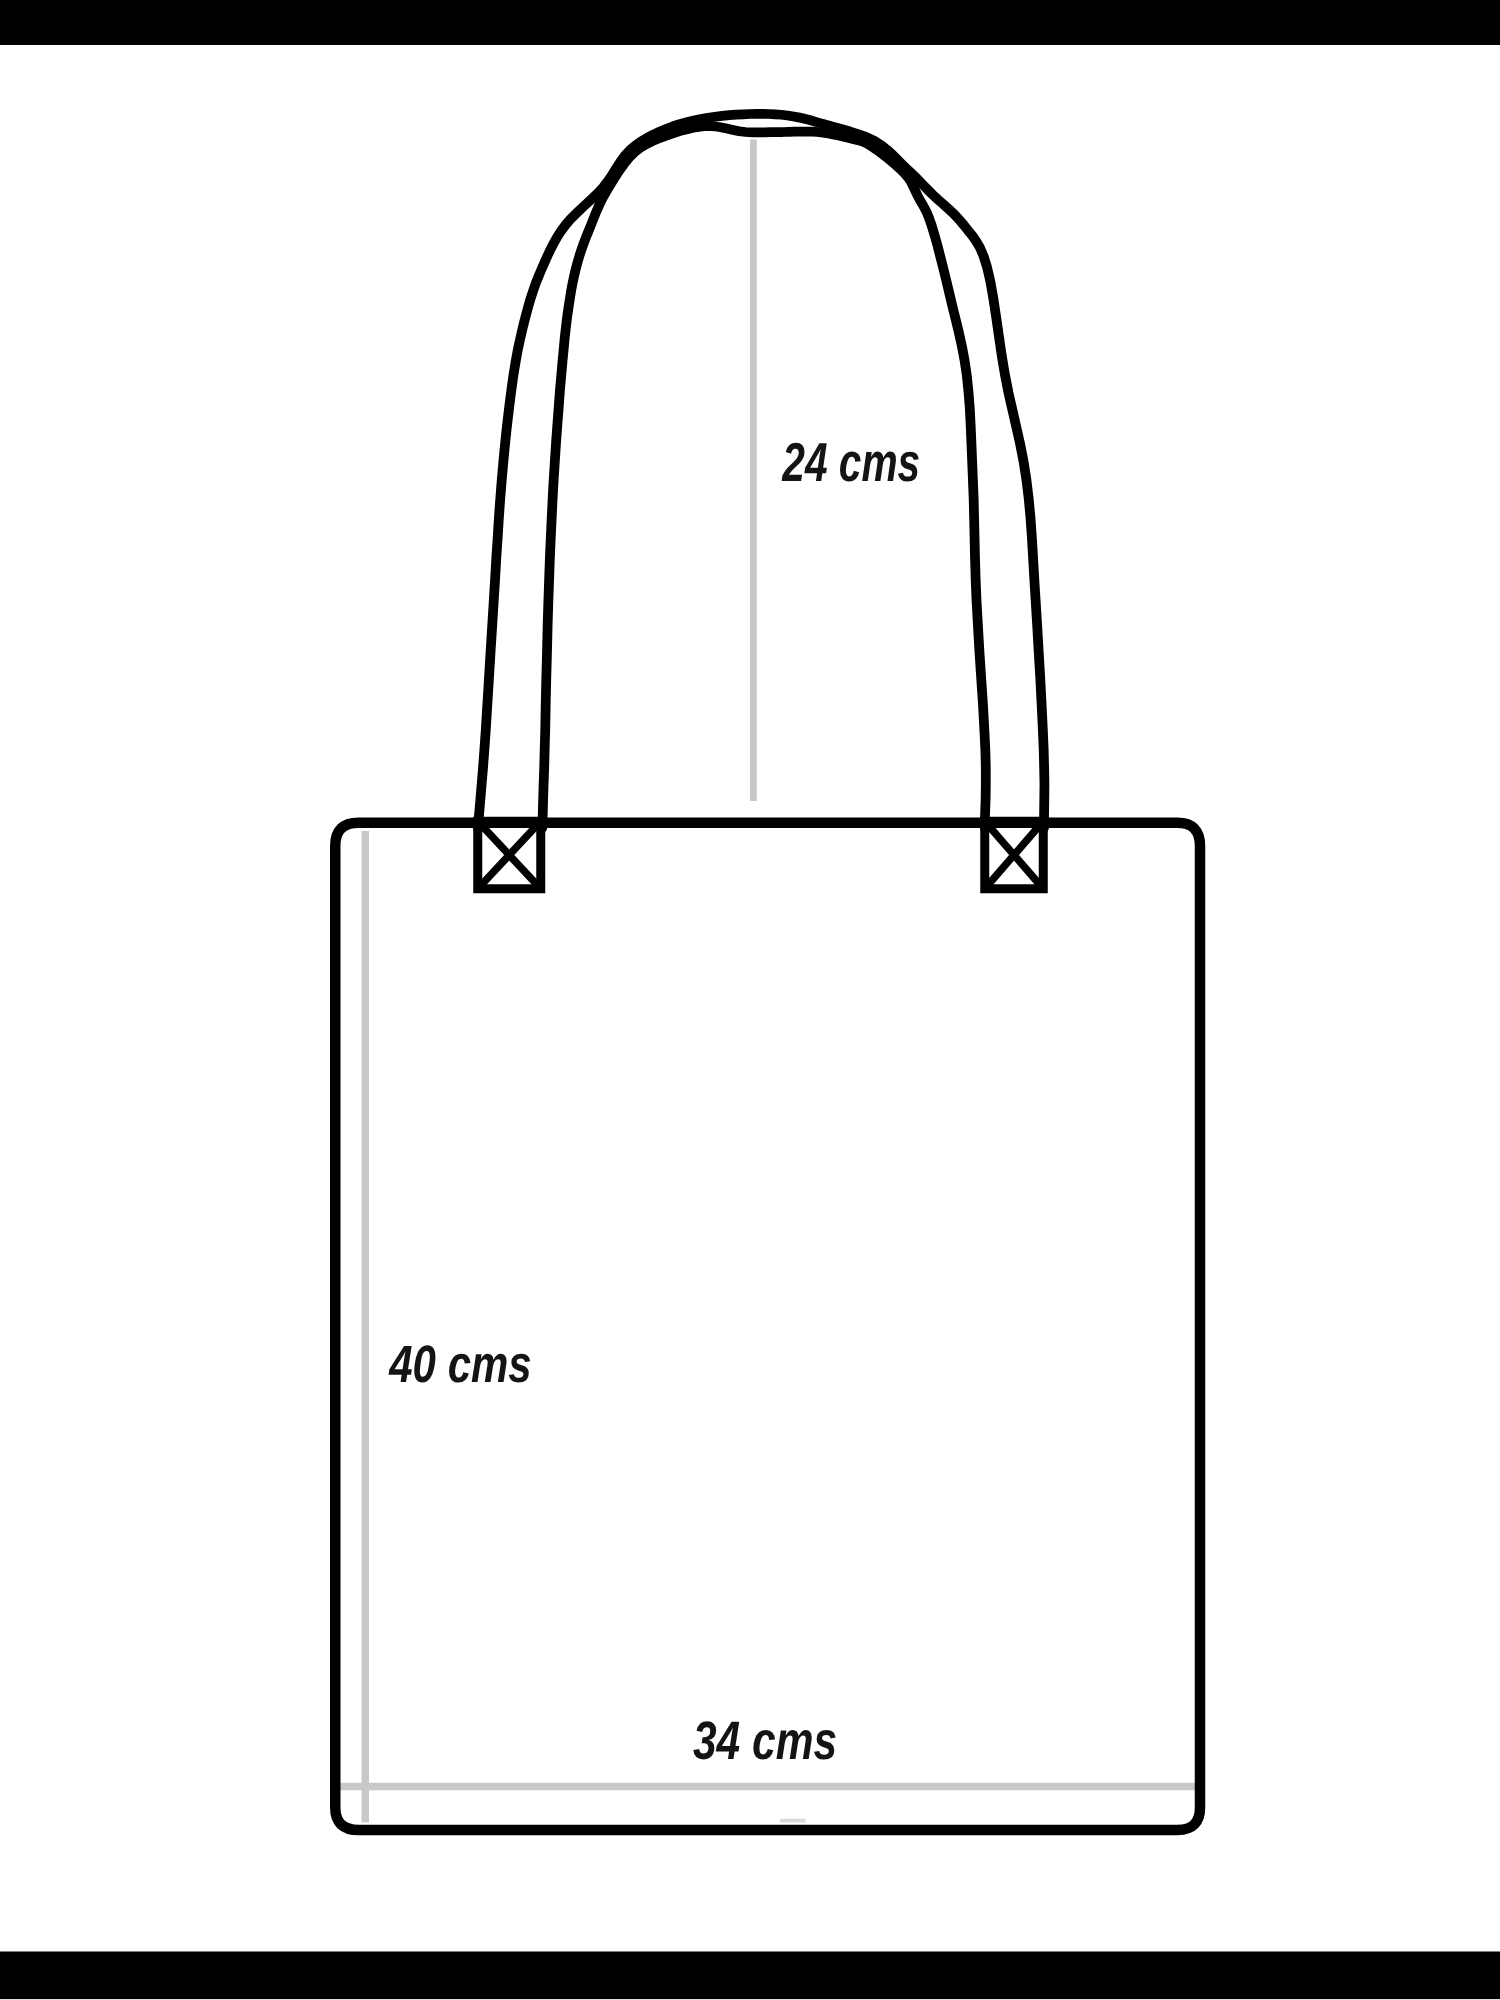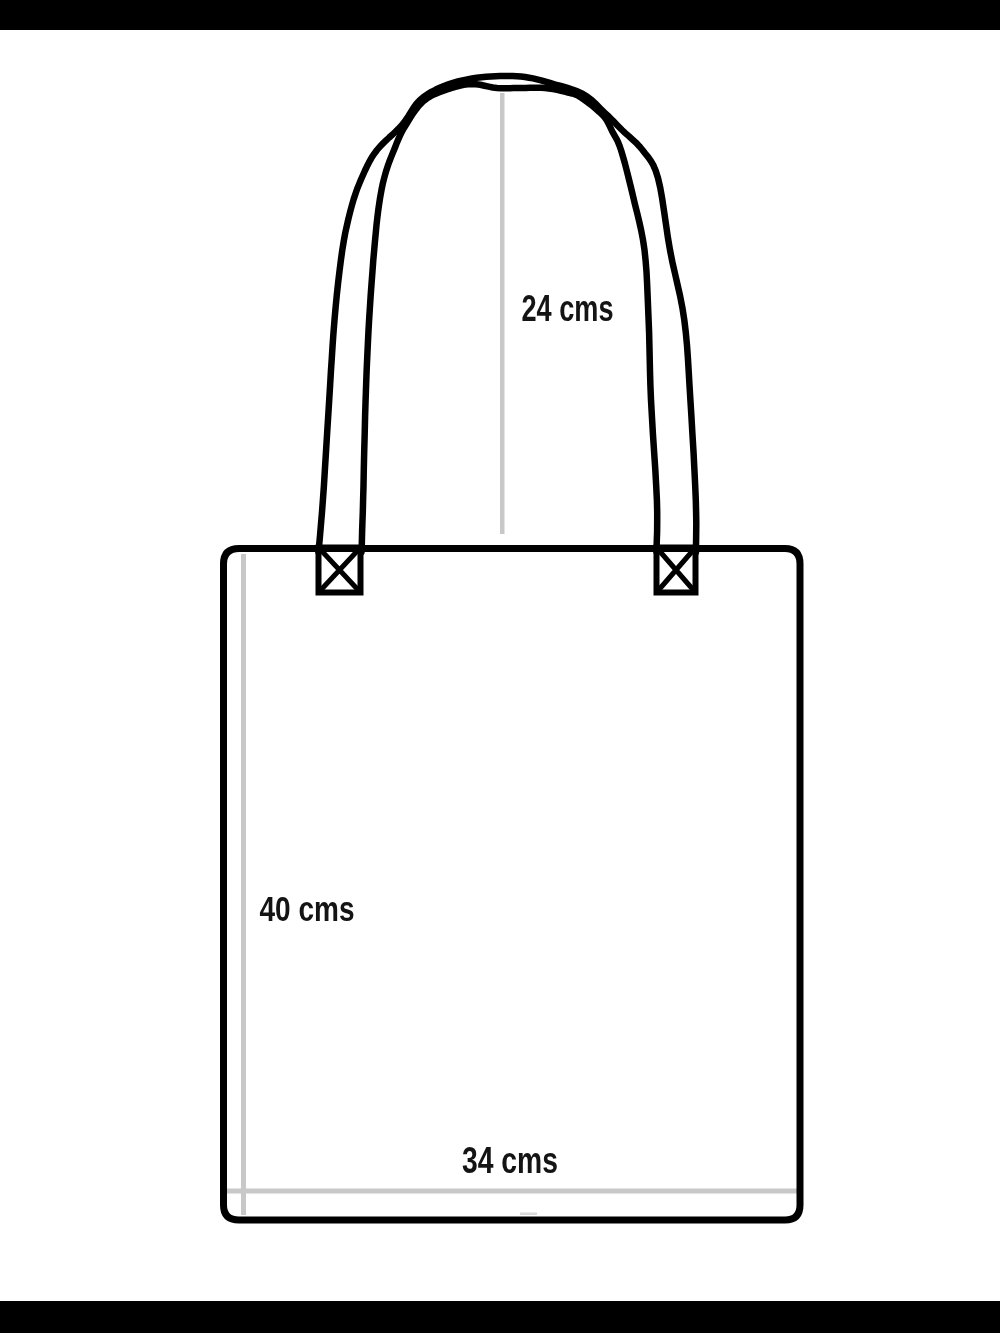--- a/index.html
+++ b/index.html
@@ -1,17 +1,17 @@
 <!DOCTYPE html>
 <html><head>
 <meta charset="utf-8">
 <style>
   html,body{margin:0;padding:0;background:#ffffff;}
   .page{position:relative;width:1000px;height:1333px;background:#ffffff;overflow:hidden;
-        font-family:"Liberation Sans", sans-serif;}
+        font-family:"Liberation Sans", sans-serif;font-style:italic;}
   svg{display:block;}
 </style>
 </head>
 <body>
 <div class="page">
 <svg width="1000" height="1333" viewBox="0 0 1000 1333">
 
   <rect x="0" y="0" width="1000" height="1333" fill="#ffffff"></rect>
 
   <rect x="0" y="0" width="1000" height="30" fill="#000000"></rect>

